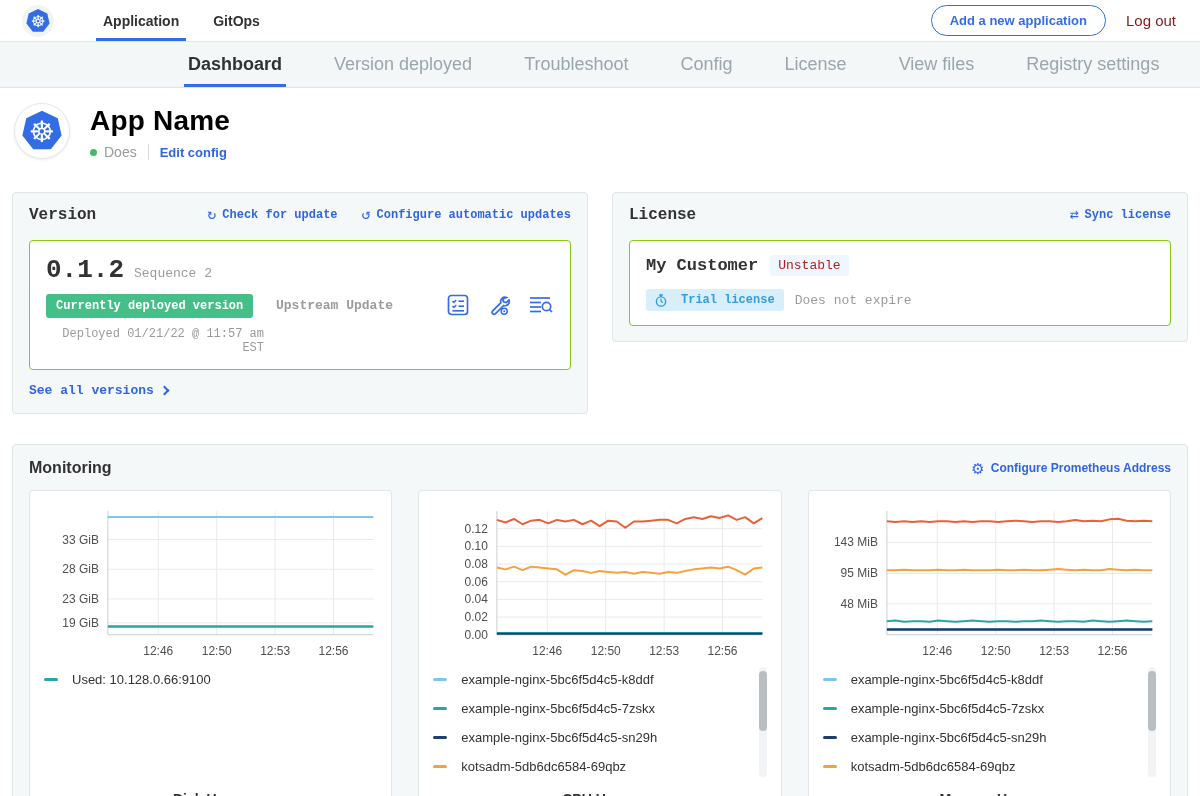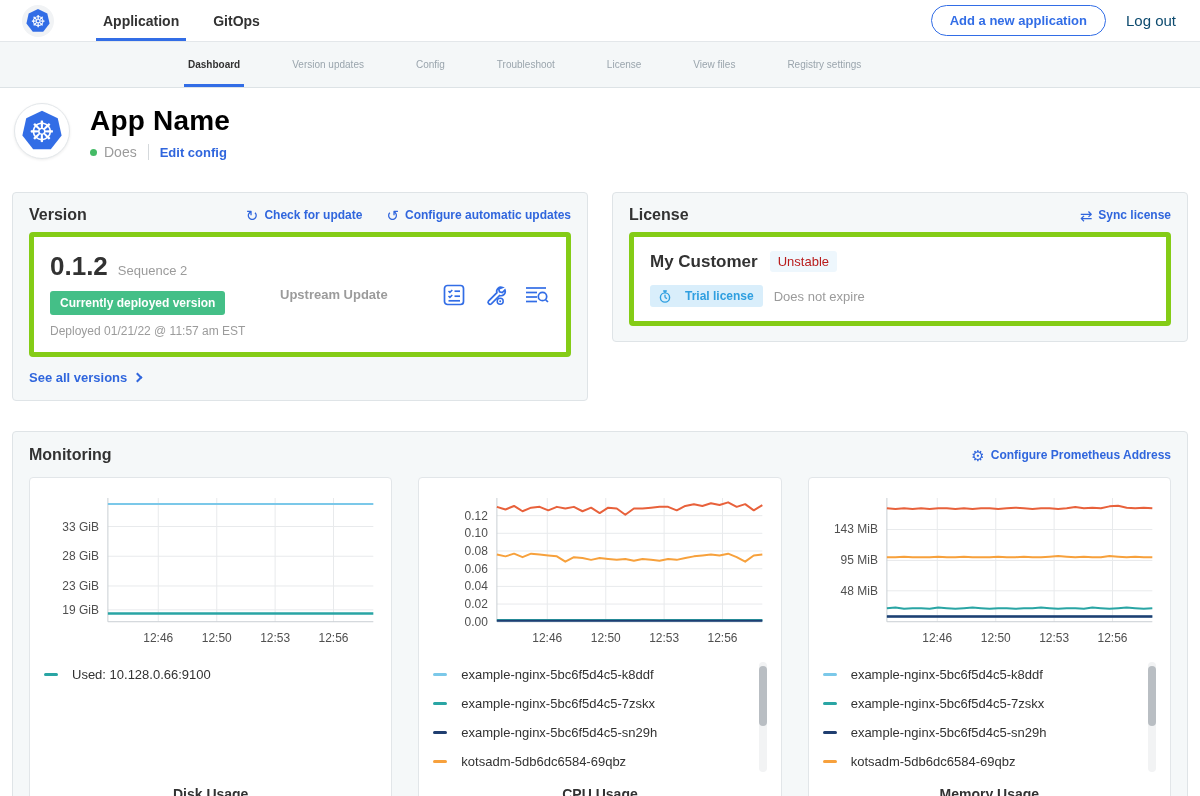--- a/index.html
+++ b/index.html
@@ -6,76 +6,76 @@
   html,body { width:1200px; background:#ffffff; font-family:"Liberation Sans","DejaVu Sans",sans-serif; color:#323232; }
 
   
   .topnav { height:42px; display:flex; align-items:center; padding:0 24px 0 22px; border-bottom:1px solid #e3e7ea; background:#fff; }
   .logo-circle { width:32px; height:32px; border-radius:50%; background:#f1f3f5; display:flex; align-items:center; justify-content:center; }
   .topnav-tabs { display:flex; margin-left:32px; height:100%; }
   .topnav-tab { position:relative; display:flex; align-items:center; padding:0 17px; font-size:14px; font-weight:700; color:#323232; cursor:pointer; }
   .topnav-tab.active::after { content:""; position:absolute; left:10px; right:10px; bottom:0; height:3px; background:#326de6; }
   .topnav-right { margin-left:auto; display:flex; align-items:center; gap:20px; }
   .add-app-btn { border:1px solid #326de6; color:#326de6; background:#fff; border-radius:17px; padding:7px 18px; font-size:13px; font-weight:700; cursor:pointer; font-family:inherit; }
-  .logout { font-size:15px; color:#0c4a6e; cursor:pointer; }
+  .logout { font-size:15px; color:#7f1d1d; cursor:pointer; }
 
   
   .subnav { height:46px; background:#f4f7f8; border-bottom:1px solid #dde3e6; display:flex; padding-left:162px; }
-  .subnav-tab { position:relative; display:flex; align-items:center; padding:0 26px; font-size:10px; color:#9aa5ad; cursor:pointer; }
+  .subnav-tab { position:relative; display:flex; align-items:center; padding:0 26px; font-size:18px; color:#9aa5ad; cursor:pointer; }
   .subnav-tab.active { color:#323232; font-weight:700; }
   .subnav-tab.active::after { content:""; position:absolute; left:22px; right:22px; bottom:0; height:3px; background:#326de6; }
 
   
   .app-header { display:flex; padding:15px 14px 18px; }
   .app-icon { width:56px; height:56px; border-radius:50%; background:#fff; border:1px solid #e3e7ea; box-shadow:0 1px 3px rgba(0,0,0,.08); display:flex; align-items:center; justify-content:center; }
   .app-head-text { margin-left:20px; padding-top:2px; }
   .app-name { font-size:28px; font-weight:700; color:#000000; letter-spacing:.2px; }
   .app-status-row { display:flex; align-items:center; margin-top:7px; }
   .status-dot { width:7px; height:7px; border-radius:50%; background:#44bb66; margin-right:7px; }
   .status-text { font-size:14px; color:#9b9b9b; }
   .vdiv { width:1px; height:16px; background:#d5d9dc; margin:0 11px; }
   .link { color:#3066dd; font-weight:700; cursor:pointer; }
   .edit-config { font-size:13px; }
 
   
   .cards-row { display:flex; gap:24px; padding:0 12px; margin-top:14px; align-items:flex-start; }
-  .card { flex:1; background:#f5f8f9; border:1px solid #dfe4e7; border-radius:4px; padding:13px 16px 15px; }
+  .card { flex:1; background:#f5f8f9; border:1px solid #dfe4e7; border-radius:4px; padding:13px 16px 15px;font-family:Liberation Mono, monospace; }
   .card-head { display:flex; align-items:center; }
   .card-title { font-size:16px; font-weight:700; color:#323232; }
   .card-actions { margin-left:auto; display:flex; align-items:center; gap:24px; }
   .action-link { display:flex; align-items:center; gap:6px; font-size:12px; font-weight:700; color:#3066dd; cursor:pointer; }
   .action-ico { font-size:15px; line-height:1; font-weight:400; }
-  .inner-panel { margin-top:8px; background:#fff; border:5px solid #84cc16; border-radius:4px; padding:14px 16px; }
+  .inner-panel { margin-top:16px; background:#fff; border:1px solid #84cc16; border-radius:4px; padding:14px 16px; }
   .version-inner { display:flex; align-items:center; }
   .version-left { width:218px; }
   .version-num-row { display:flex; align-items:baseline; }
   .version-num { font-size:26px; font-weight:700; color:#323232; }
   .sequence { font-size:13px; color:#9b9b9b; margin-left:10px; }
   .deployed-badge { display:inline-block; margin-top:9px; background:#44bf87; color:#fff; font-size:12px; font-weight:700; padding:5px 10px; border-radius:3px; }
-  .deployed-at { margin-top:9px; font-size:12px; color:#9b9b9b; }
+  .deployed-at { margin-top:9px; font-size:12px; color:#9b9b9b;text-align:right; }
   .upstream { font-size:13px; font-weight:700; color:#9b9b9b; margin-left:12px; }
   .version-icons { margin-left:auto; display:flex; align-items:center; gap:17px; }
   .v-icon { cursor:pointer; display:flex; }
   .card-foot { margin-top:13px; display:flex; }
   .foot-link { display:flex; align-items:center; font-size:13px; }
   .chev { display:inline-block; width:7px; height:7px; border-top:2px solid #3066dd; border-right:2px solid #3066dd; transform:rotate(45deg); margin-left:7px; }
 
   .customer-row { display:flex; align-items:center; }
   .customer-name { font-size:17px; font-weight:700; color:#323232; }
   .channel-badge { margin-left:12px; background:#eef7fd; color:#b91c1c; font-size:13px; padding:3px 8px; border-radius:3px; }
   .license-row2 { display:flex; align-items:center; margin-top:13px; }
   .trial-badge { display:flex; align-items:center; gap:14px; background:#d9eefb; color:#2f9fe0; font-size:12px; font-weight:700; padding:4px 9px; border-radius:3px; }
   .expiry { font-size:13px; color:#9b9b9b; margin-left:11px; }
 
   
   .monitoring { margin:30px 12px 0; background:#f5f8f9; border:1px solid #dfe4e7; border-radius:4px; padding:14px 16px 16px; }
   .charts-row { display:flex; gap:26px; margin-top:13px; align-items:stretch; }
   .chart-card { flex:1; background:#fff; border:1px solid #e2e6e9; border-radius:4px; padding:12px 14px 12px; display:flex; flex-direction:column; }
   .chart-plot svg { display:block; width:100%; }
-  .chart-legend { margin-top:12px; position:relative; padding-right:16px; }
+  .chart-legend { margin-top:4px; position:relative; padding-right:16px; }
   .legend-item { display:flex; align-items:center; height:29px; cursor:pointer; }
   .legend-dash { width:14px; height:3px; border-radius:2px; margin-right:14px; flex:none; }
   .legend-label { font-size:13px; color:#323232; white-space:nowrap; }
   .legend-scrollbar { position:absolute; top:2px; right:0; width:8px; height:110px; background:#f2f3f4; border-radius:4px; }
   .legend-thumb { position:absolute; top:4px; left:0; width:8px; height:60px; background:#b9bec3; border-radius:4px; cursor:grab; }
   .chart-title { margin-top:auto; padding-top:10px; text-align:center; font-size:14px; font-weight:700; color:#323232; }
 </style>
 </head>
 <body>
 
@@ -98,27 +98,27 @@
     <button class="add-app-btn">Add a new application</button>
     <span class="logout">Log out</span>
   </div>
 </div>
 
 <div class="subnav">
   <div class="subnav-tab active">
       <span>Dashboard</span>
     </div>
   <div class="subnav-tab">
-      <span>Version updates</span>
+      <span>Version deployed</span>
+    </div>
+  <div class="subnav-tab">
+      <span>Troubleshoot</span>
     </div>
   <div class="subnav-tab">
       <span>Config</span>
-    </div>
-  <div class="subnav-tab">
-      <span>Troubleshoot</span>
     </div>
   <div class="subnav-tab">
       <span>License</span>
     </div>
   <div class="subnav-tab">
       <span>View files</span>
     </div>
   <div class="subnav-tab">
       <span>Registry settings</span>
     </div>

